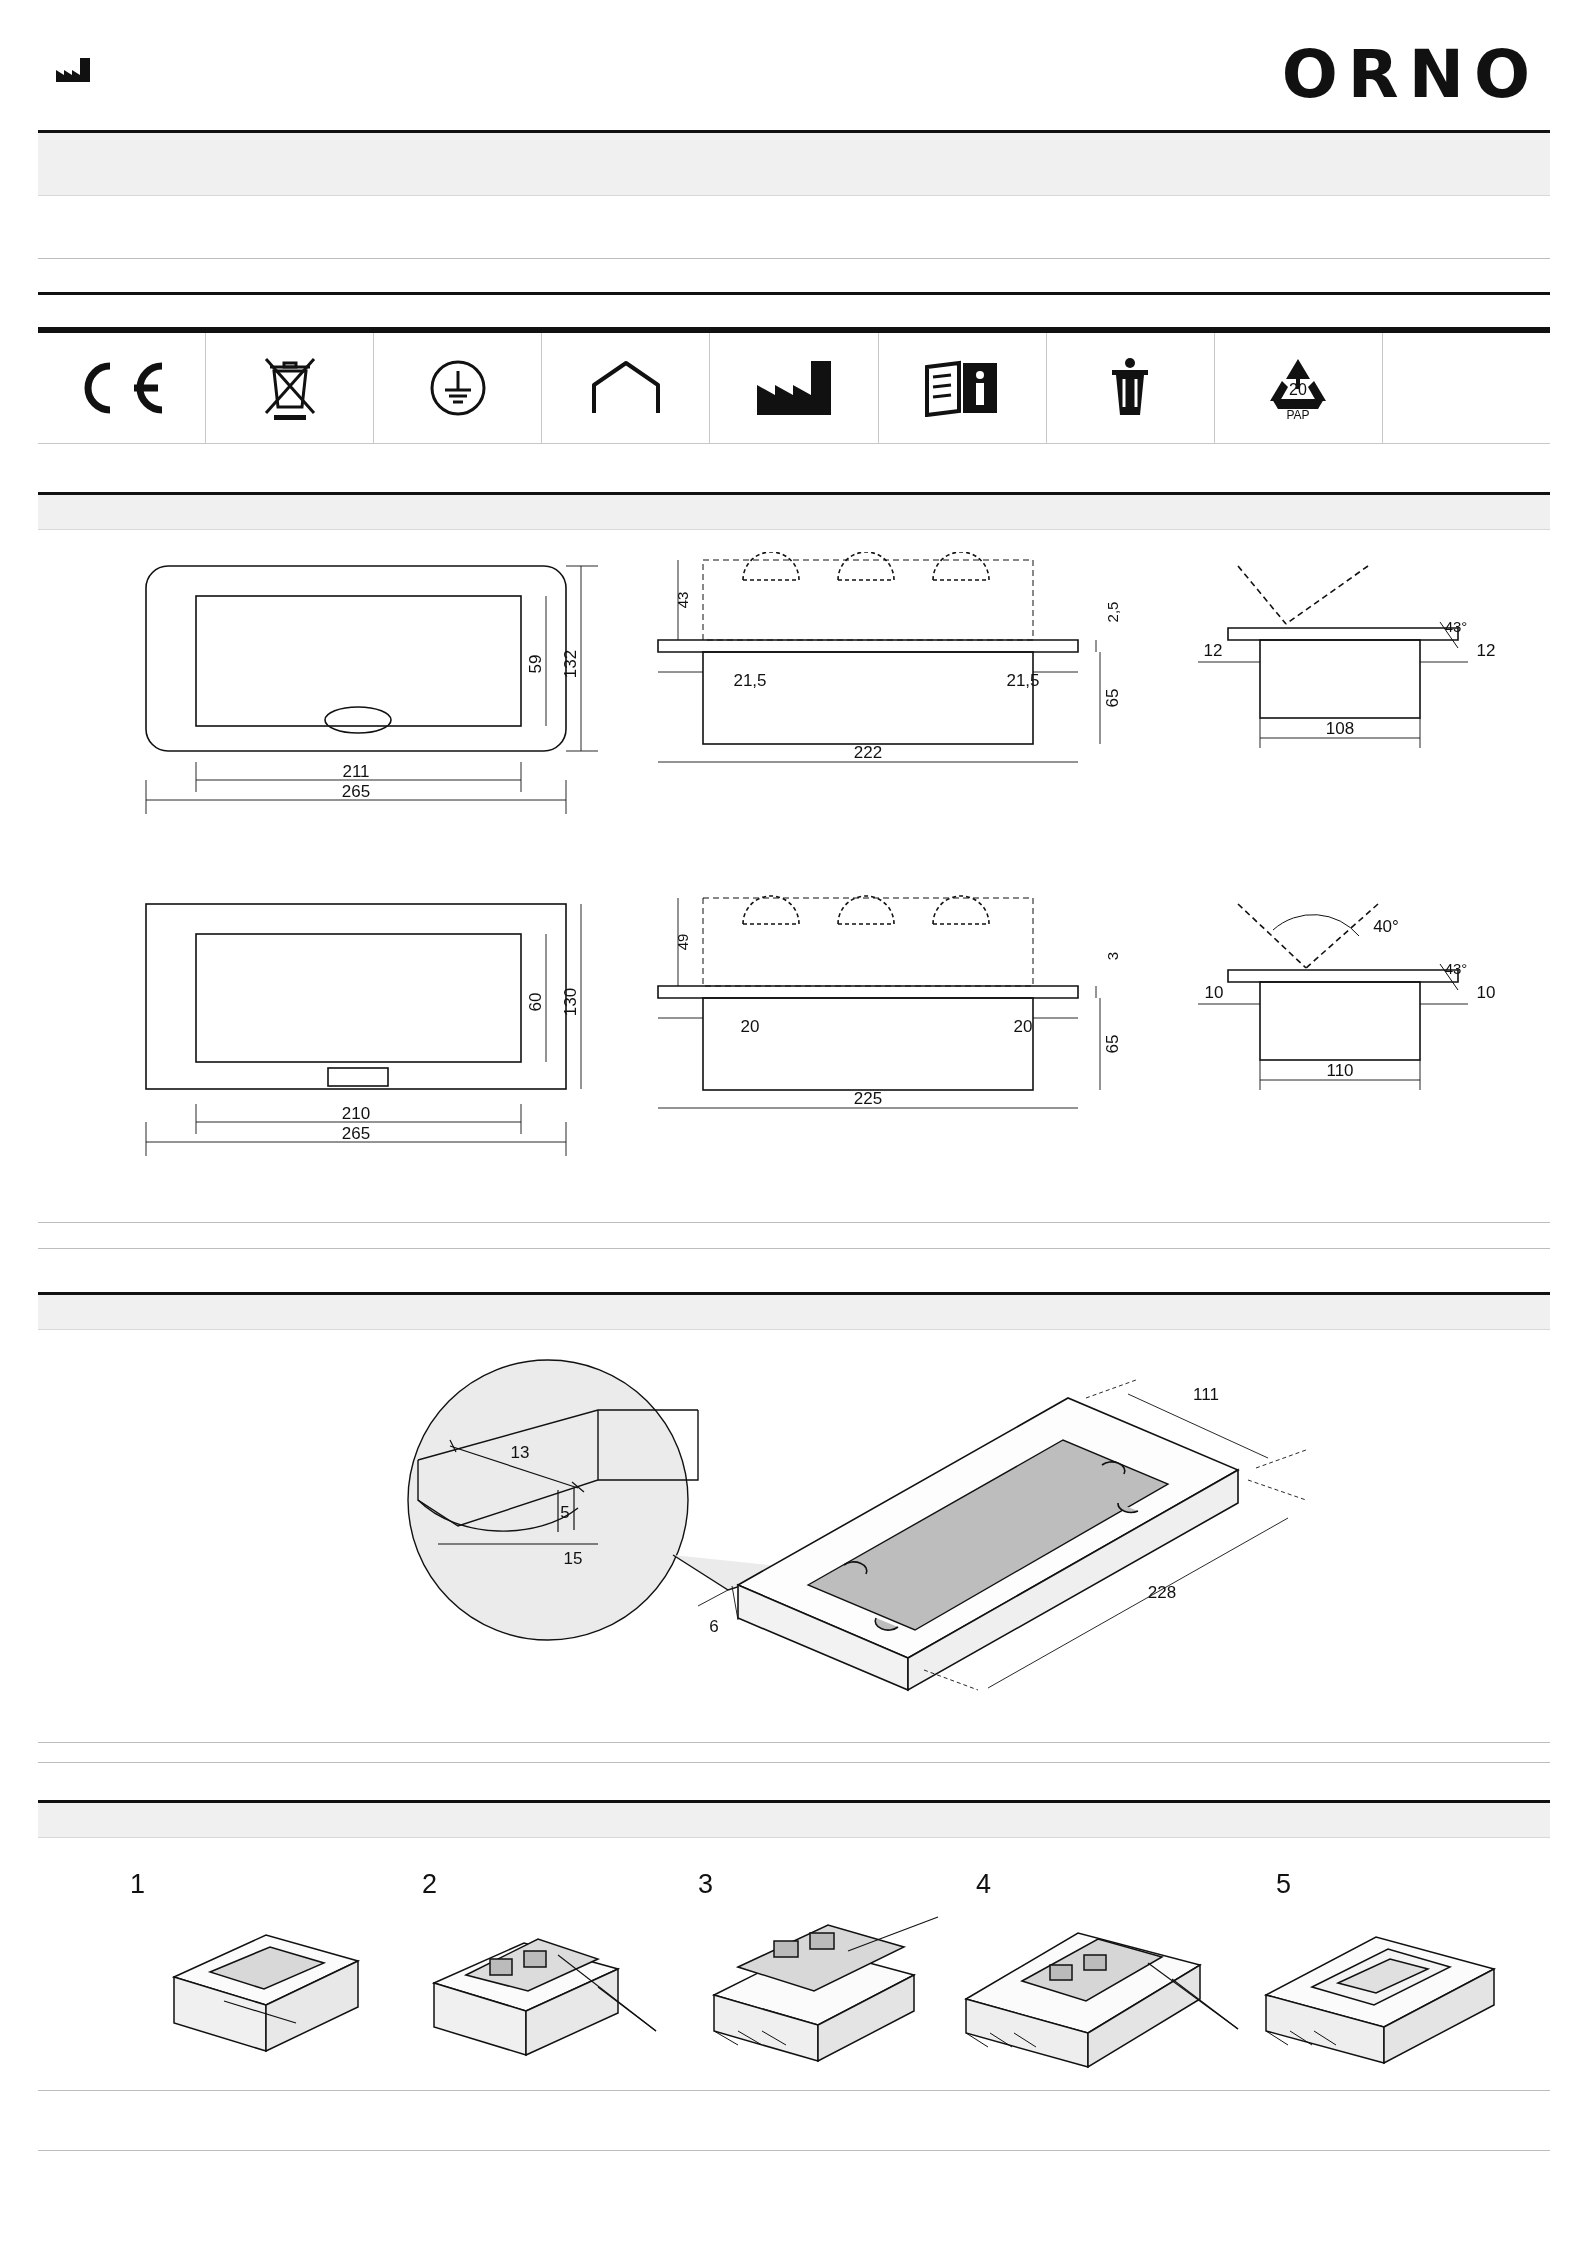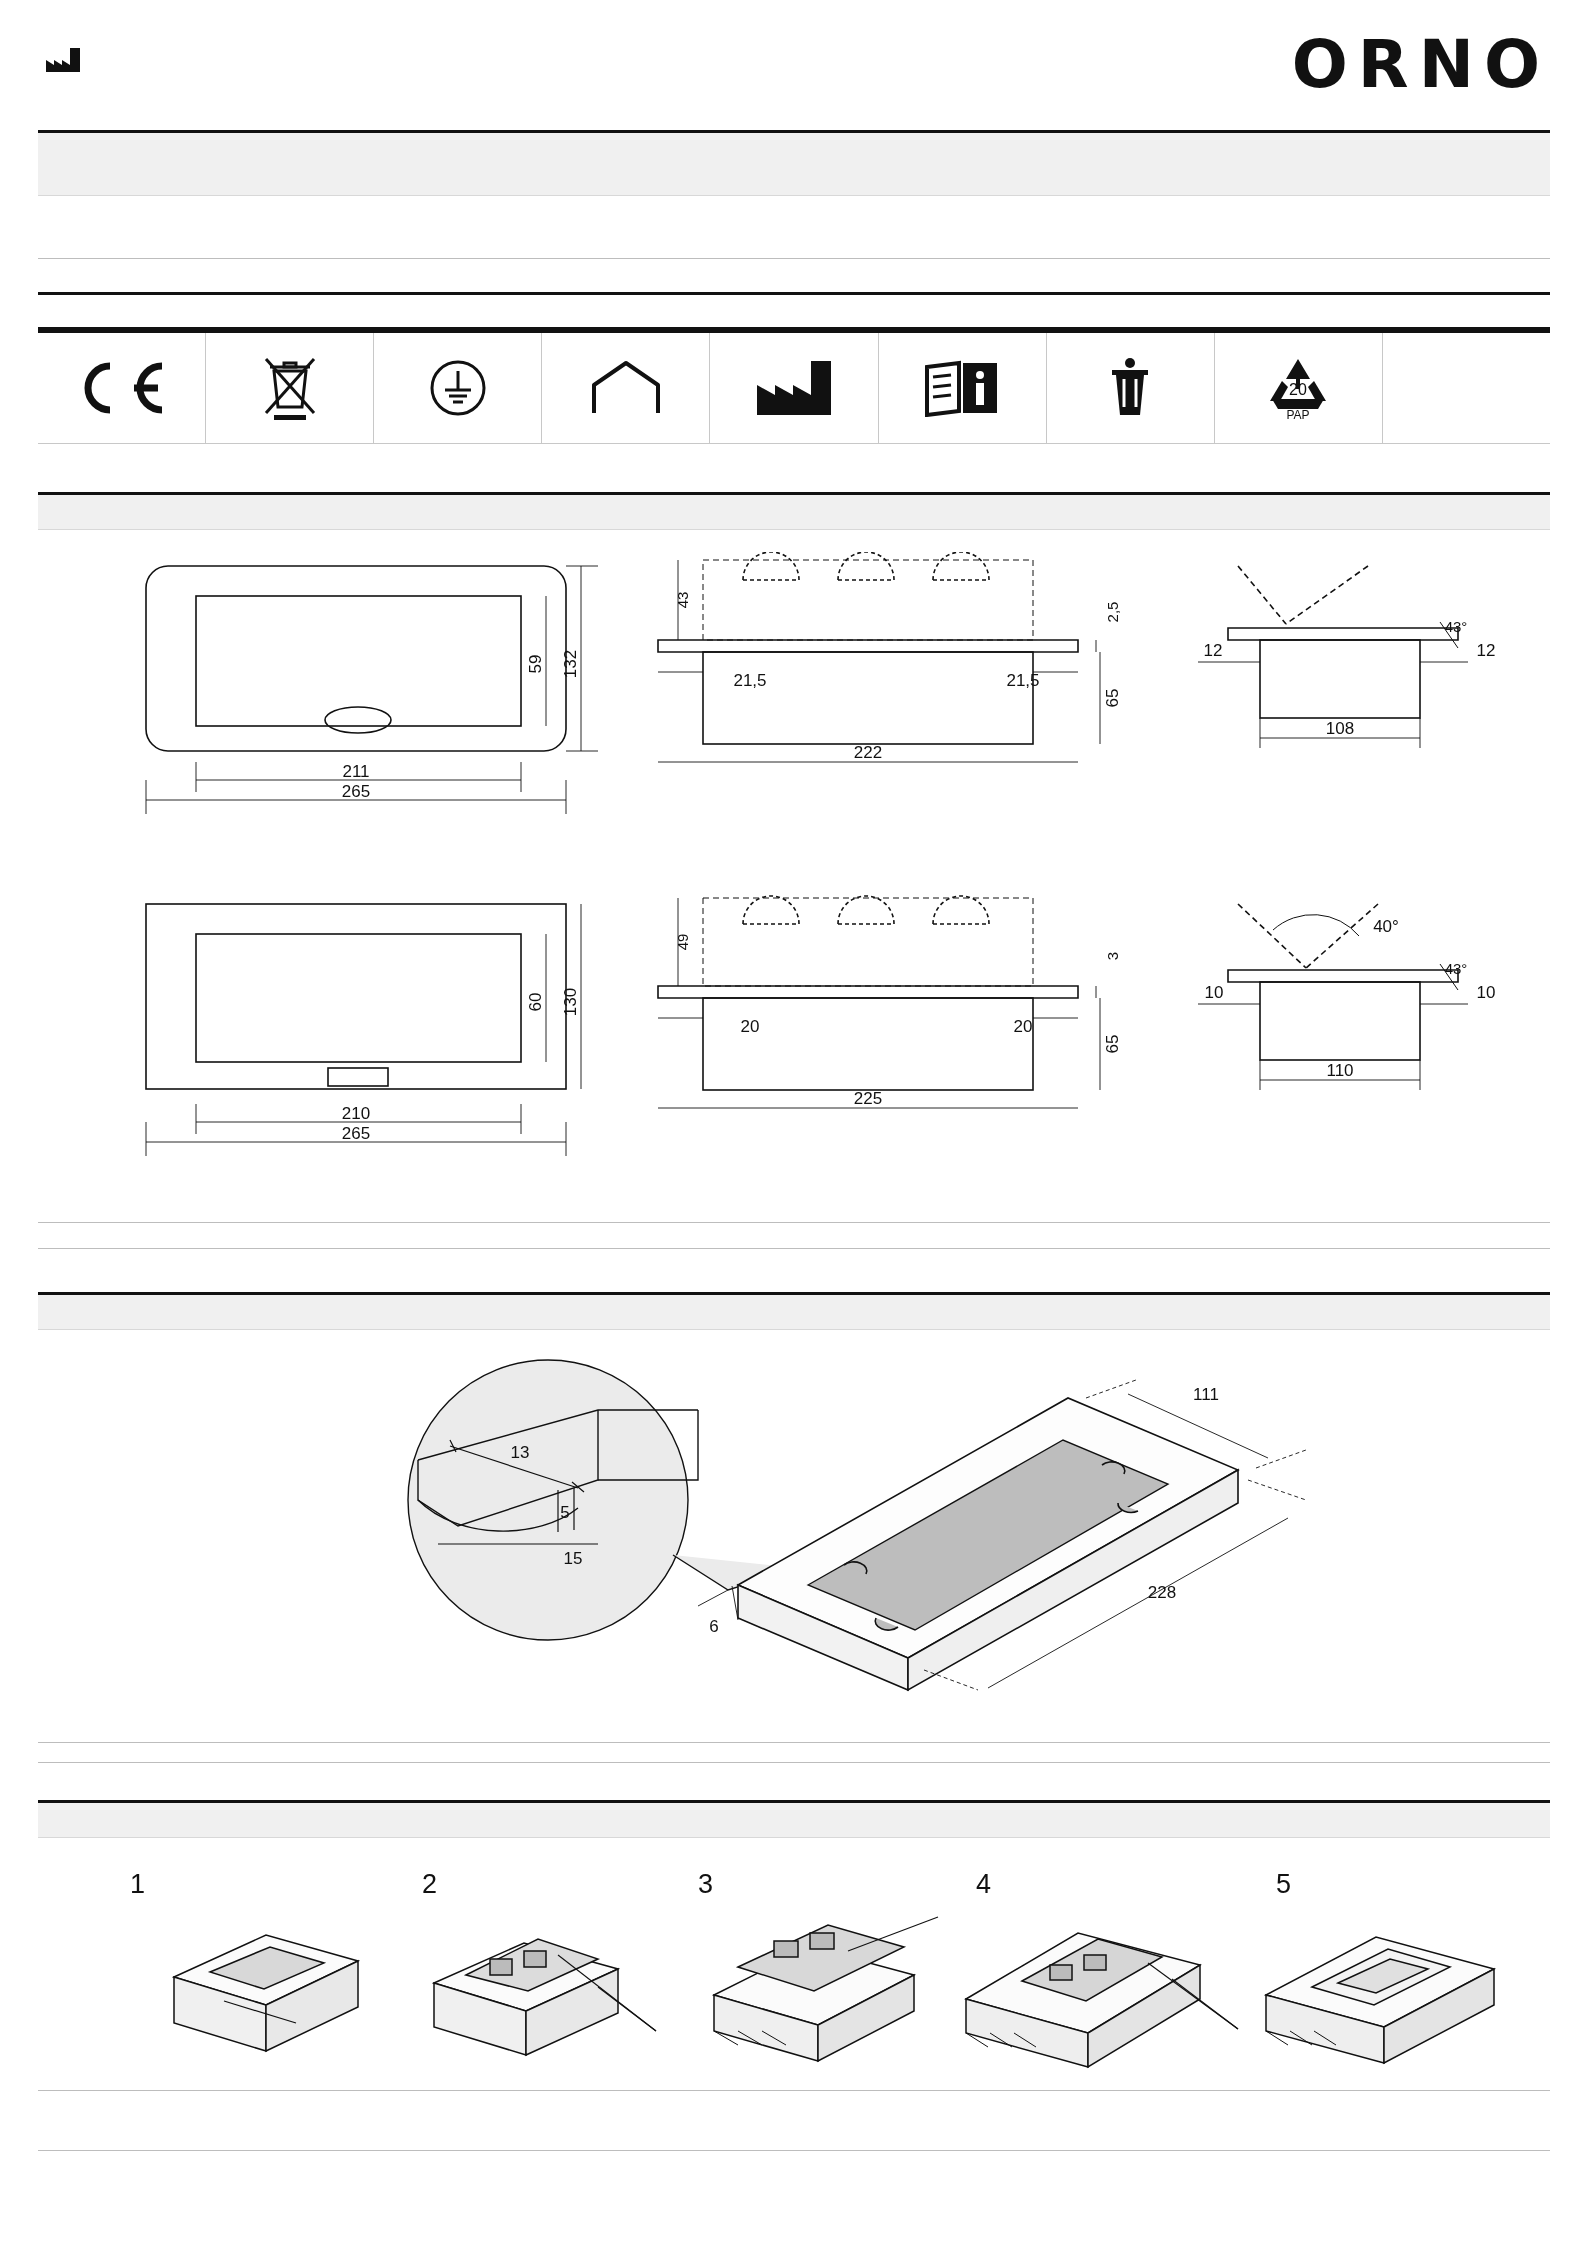--- a/index.html
+++ b/index.html
@@ -13,21 +13,21 @@
     font-family: "Liberation Sans", sans-serif;
     color: #111111;
     position: relative;
     overflow: hidden;
   }
   .page {
     position: relative;
     width: 1588px;
     height: 2245px;
     box-sizing: border-box;
-    padding: 0;
+    padding: 10px;
   }
 
   
   .header {
     position: relative;
     height: 120px;
   }
   .factory-mark {
     position: absolute;
     left: 46px;

